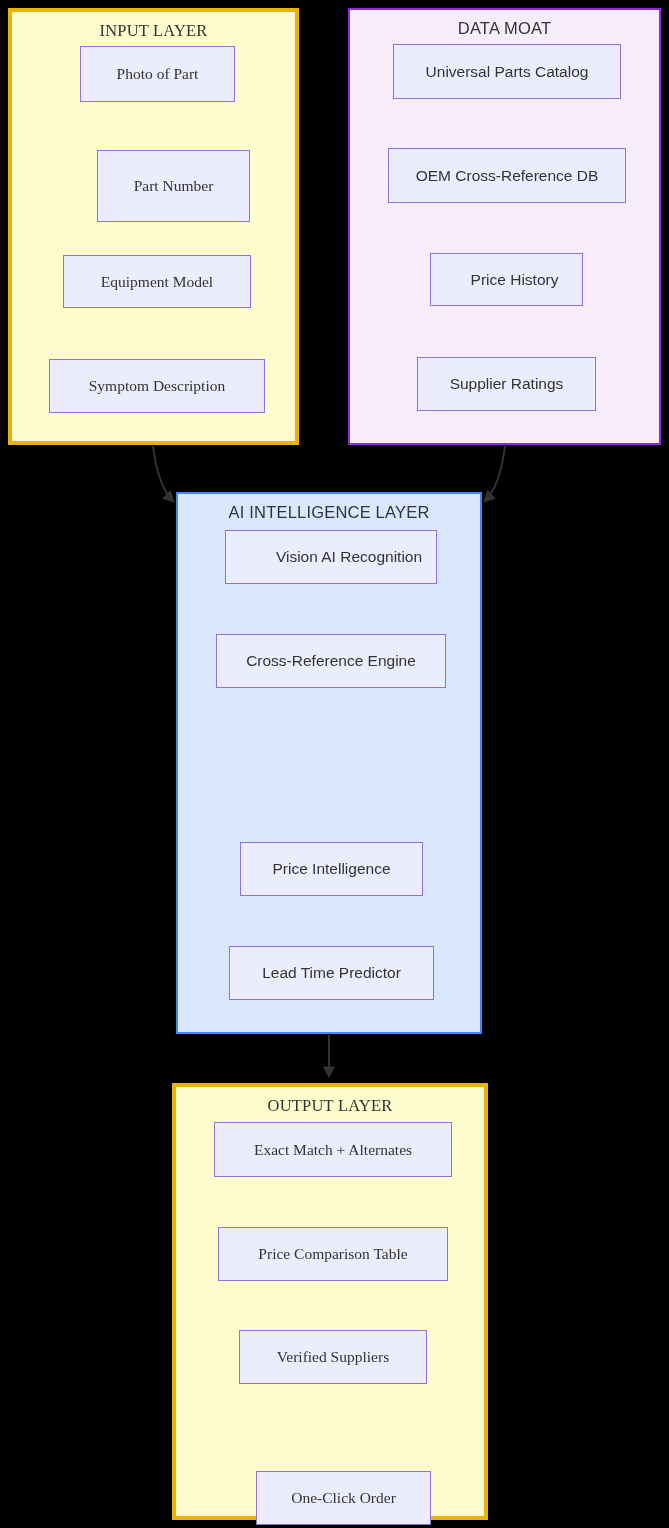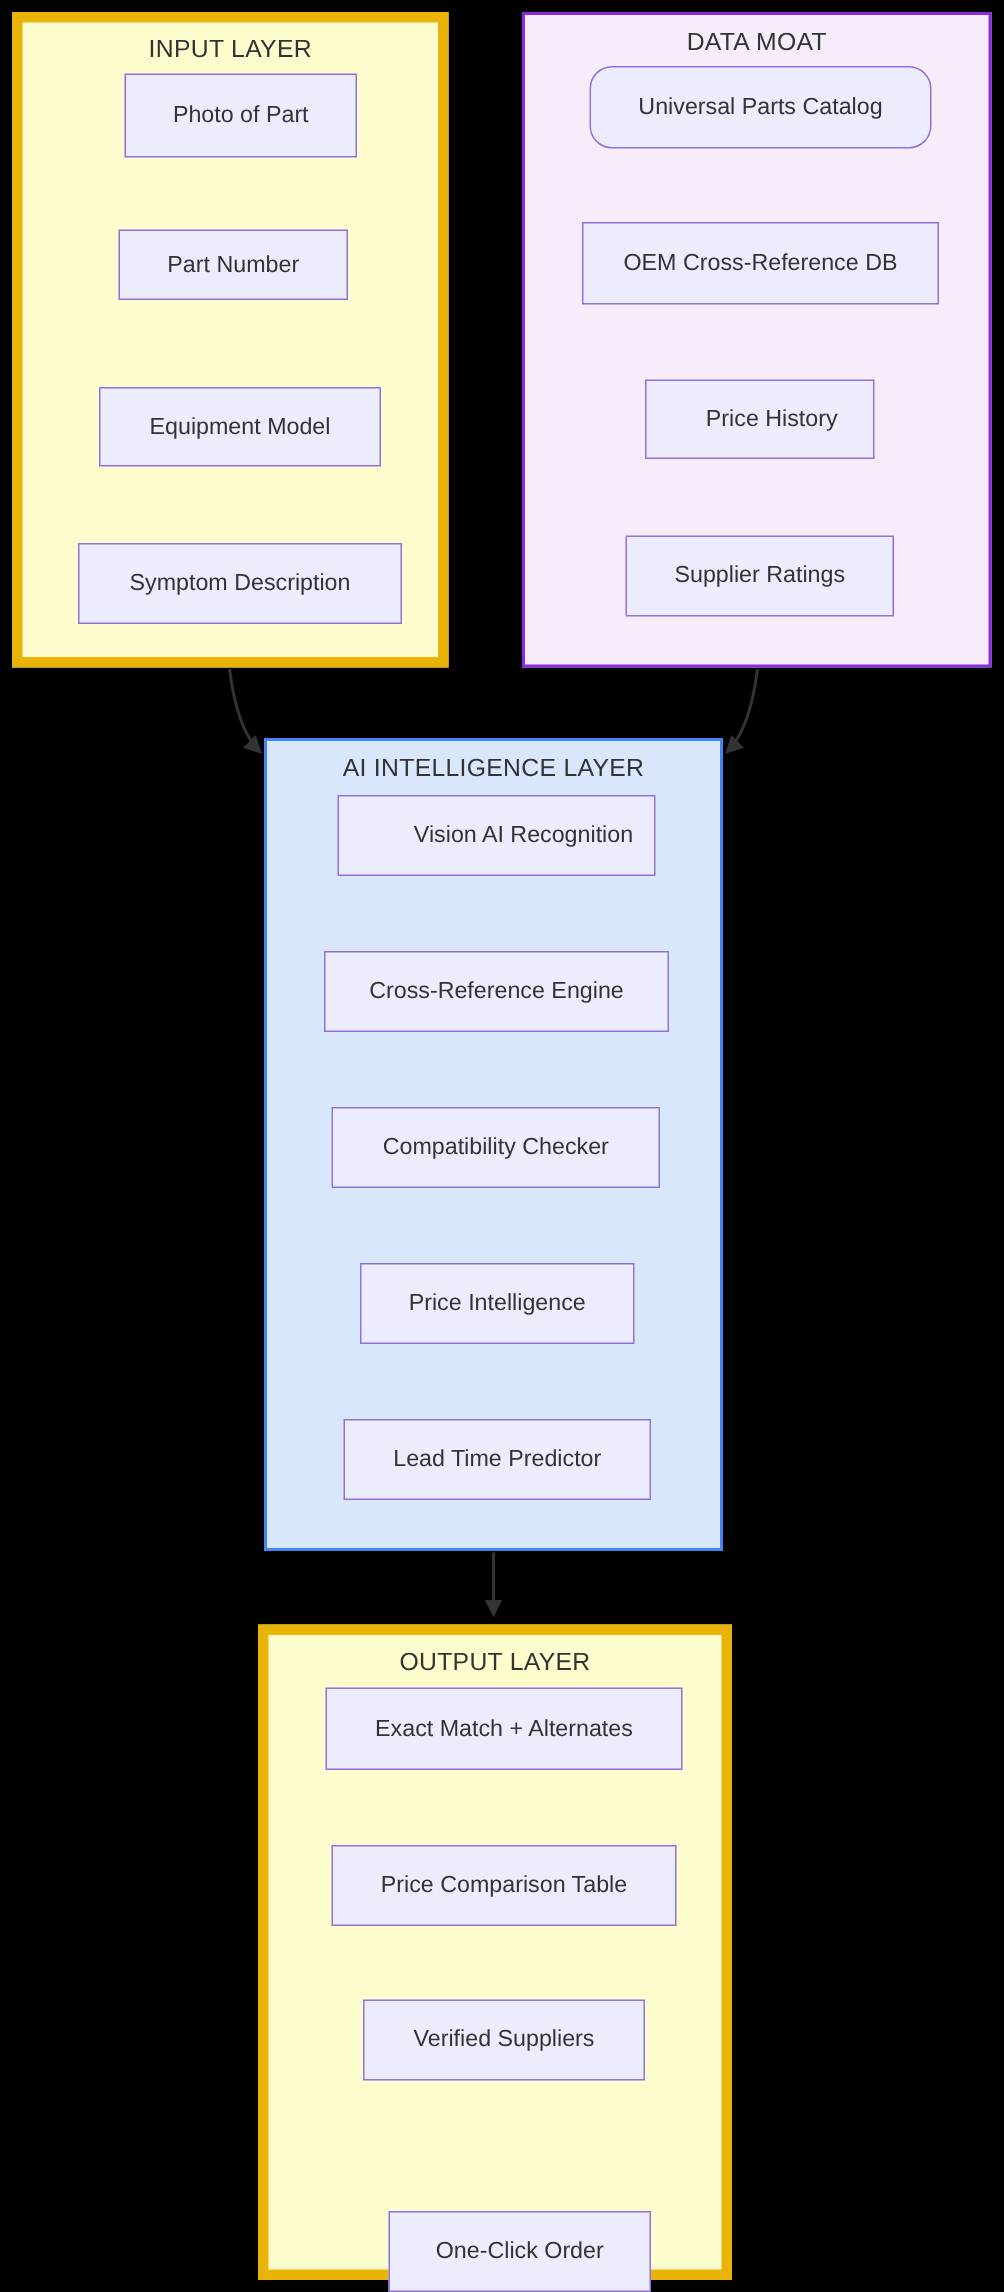--- a/index.html
+++ b/index.html
@@ -11,21 +11,22 @@
     font-family: "Liberation Sans", "DejaVu Sans", sans-serif;
     color: #333333;
     overflow: hidden;
   }
   .cluster {
     position: absolute;
     box-sizing: border-box;
   }
   .cluster-yellow {
     background: #fdfccd;
-    border: 7px solid #eab308;
+    border: 4px solid #eab308;
+    font-family: Liberation Serif, serif;
   }
   .cluster-purple {
     background: #f6ecfa;
     border: 2px solid #8a2be2;
   }
   .cluster-blue {
     background: #d9e7fc;
     border: 2px solid #4285f4;
     text-decoration: underline;
   }
@@ -62,57 +63,54 @@
 </head>
 <body>
 
 <div class="canvas">
 
   <div class="cluster cluster-yellow" style="left:8px; top:8px; width:291px; height:437px;">
     <div class="cluster-title">INPUT LAYER</div>
     <div class="node" style="left:68px; top:34px; width:155px; height:56px;">
       <span>Photo of Part</span>
     </div>
-    <div class="node" style="left:64px; top:138px; width:153px; height:47px;">
+    <div class="node" style="left:85px; top:138px; width:153px; height:72px;">
       <span>Part Number</span>
     </div>
     <div class="node" style="left:51px; top:243px; width:188px; height:53px;">
       <span>Equipment Model</span>
     </div>
     <div class="node" style="left:37px; top:347px; width:216px; height:54px;">
       <span>Symptom Description</span>
     </div>
   </div>
 
   <div class="cluster cluster-purple" style="left:348px; top:8px; width:313px; height:437px;">
     <div class="cluster-title">DATA MOAT</div>
-    <div class="node" style="left:43px; top:34px; width:228px; height:55px;border-radius:15px;">
+    <div class="node" style="left:43px; top:34px; width:228px; height:55px;">
       <span>Universal Parts Catalog</span>
     </div>
     <div class="node" style="left:38px; top:138px; width:238px; height:55px;">
       <span>OEM Cross-Reference DB</span>
     </div>
     <div class="node" style="left:80px; top:243px; width:153px; height:53px;padding-left:16px;">
       <span>Price History</span>
     </div>
     <div class="node" style="left:67px; top:347px; width:179px; height:54px;">
       <span>Supplier Ratings</span>
     </div>
   </div>
 
   <div class="cluster cluster-blue" style="left:176px; top:492px; width:306px; height:542px;">
     <div class="cluster-title">AI INTELLIGENCE LAYER</div>
     <div class="node" style="left:47px; top:36px; width:212px; height:54px;padding-left:36px;">
       <span>Vision AI Recognition</span>
     </div>
     <div class="node" style="left:38px; top:140px; width:230px; height:54px;">
       <span>Cross-Reference Engine</span>
-    </div>
-    <div class="node" style="left:43px; top:244px; width:219px; height:54px;">
-      <span>Compatibility Checker</span>
     </div>
     <div class="node" style="left:62px; top:348px; width:183px; height:54px;">
       <span>Price Intelligence</span>
     </div>
     <div class="node" style="left:51px; top:452px; width:205px; height:54px;">
       <span>Lead Time Predictor</span>
     </div>
   </div>
 
   <div class="cluster cluster-yellow" style="left:172px; top:1083px; width:316px; height:437px;">

